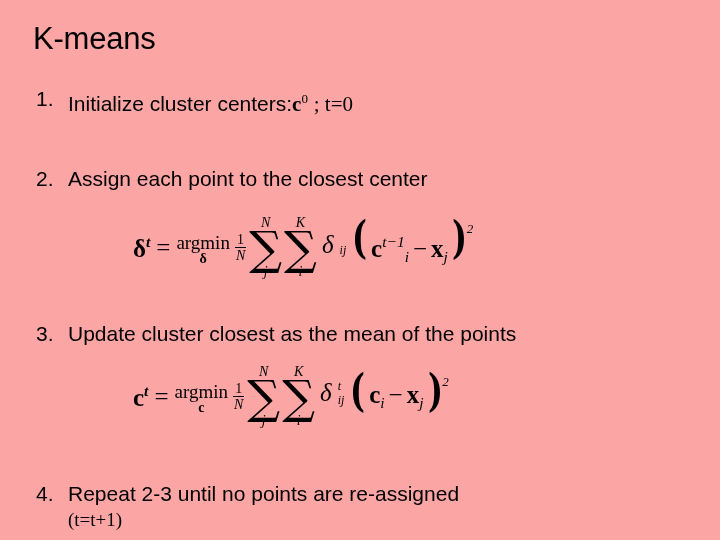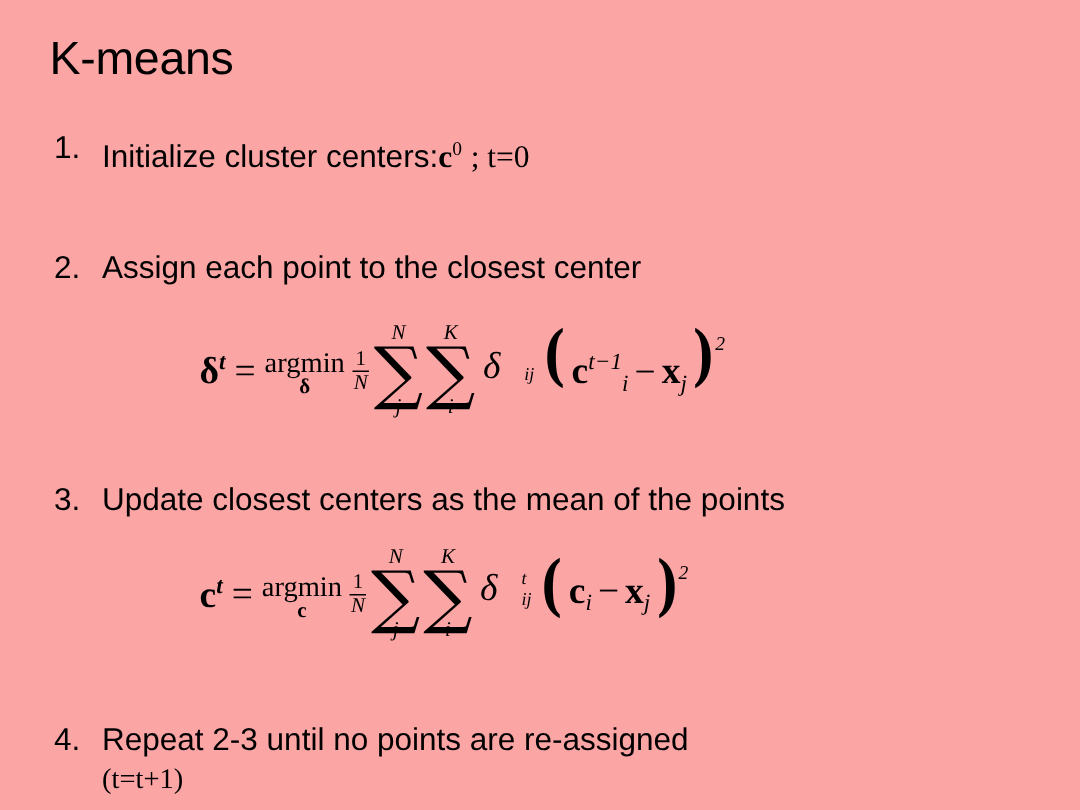--- a/index.html
+++ b/index.html
@@ -206,21 +206,21 @@
     font-style: italic;
     font-size: 25px;
   }
   .coef .scripts {
     display: inline-flex;
     flex-direction: column;
     align-items: flex-start;
     font-size: 12px;
     line-height: 11px;
     font-style: italic;
-    margin-left: 16px;
+    margin-left: 6px;
     position: relative;
     top: 2px;
   }
   .coef .scripts .sc-top { position: relative; top: -13px; }
   .coef .scripts .sc-bot { position: relative; top: -10px; }
 
   
   .group {
     display: inline-flex;
     align-items: flex-start;
@@ -307,21 +307,21 @@
     <span class="group">
       <span class="paren">(</span>
       <span class="group-body"><span class="bvec">c</span><span class="sup">t−1</span><span class="sub">i</span><span class="op-minus">−</span><span class="bvec">x</span><span class="sub">j</span></span>
       <span class="paren">)</span>
       <span class="exp">2</span>
     </span>
   </div>
 
   <div class="step step-3">
     <span class="step-num">3.</span>
-    <span class="step-text">Update closest centers as the mean of the points</span>
+    <span class="step-text">Update cluster closest as the mean of the points</span>
   </div>
 
   <div class="equation eq-2">
     <span class="eq-lhs"><span>c</span><span class="sup">t</span></span>
     <span class="eq-eq">=</span>
     <span class="argmin">
       <span class="argmin-op">argmin</span>
       <span class="argmin-lim">c</span>
     </span>
     <span class="frac">

